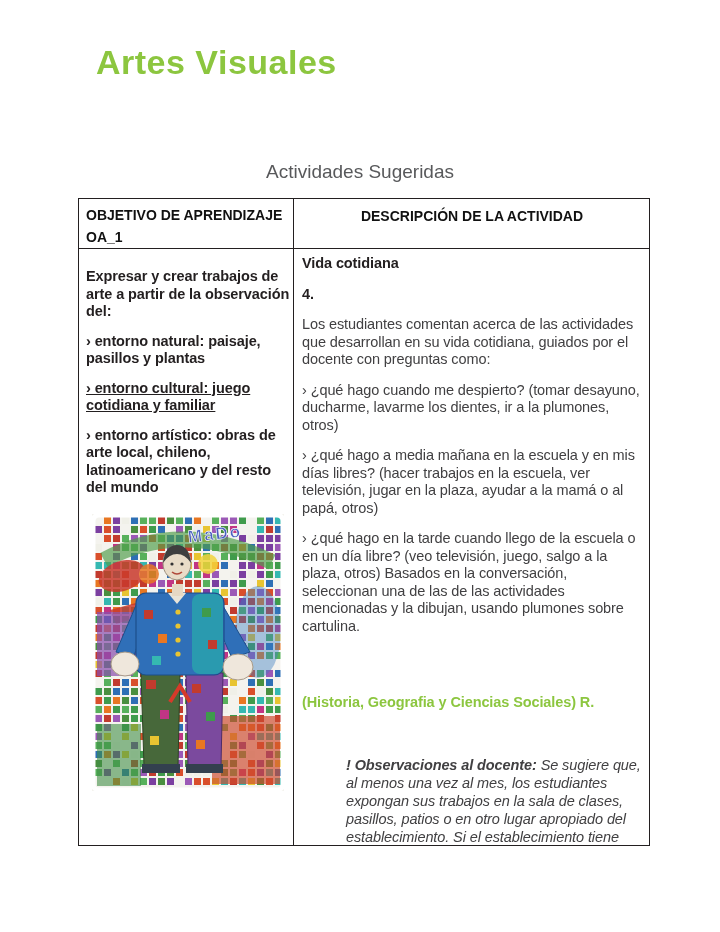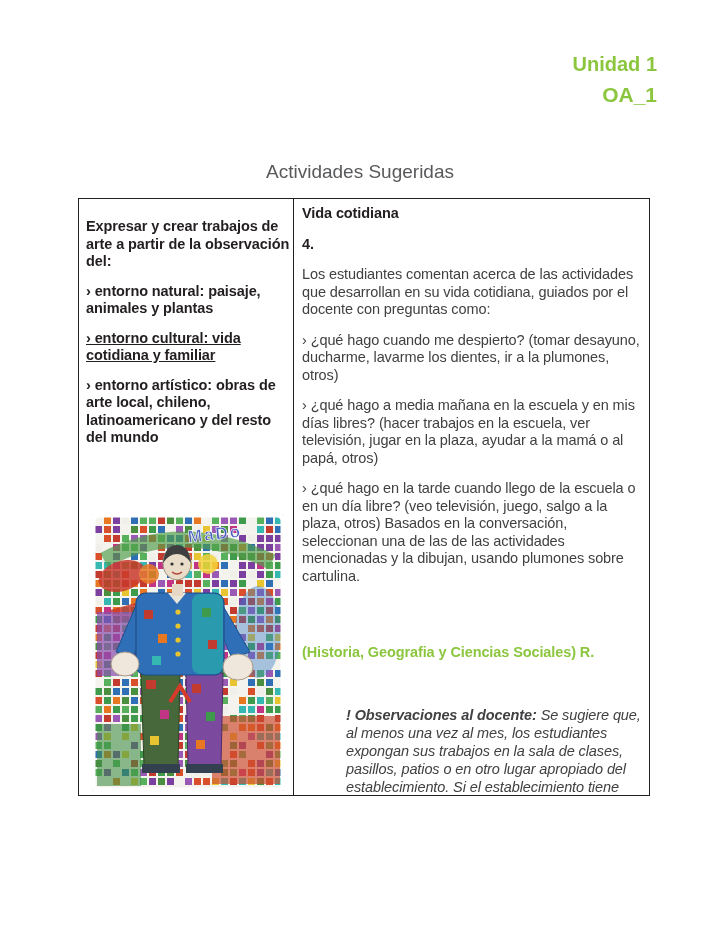--- a/index.html
+++ b/index.html
@@ -83,42 +83,48 @@
   .artwork {
     position:absolute; left:92px; top:514px; width:192px; height:277px;
   }
   .artwork svg { display:block; }
 </style>
 </head>
 <body>
 
 <div class="page">
 
-  <div class="unit-block">
-    <div class="unit-line">Unidad 1</div>
-    <div class="oa-line">OA_1</div>
-  </div>
+  <div class="doc-title">Artes Visuales</div>
 
   <div class="section-title">Actividades Sugeridas</div>
 
   <table class="activity-table">
     <colgroup>
         <col class="col-obj">
         <col class="col-desc">
       </colgroup>
     <tbody>
+        <tr>
+      <th class="col-obj">
+        <div class="th-inner">OBJETIVO DE APRENDIZAJE
+OA_1</div>
+      </th>
+      <th class="col-desc">
+        <div class="th-inner">DESCRIPCIÓN DE LA ACTIVIDAD</div>
+      </th>
+    </tr>
     <tr>
       <td>
         <div class="cell-inner obj-inner">
           <p>Expresar y crear trabajos de
 arte a partir de la observación
 del:</p>
           <p>› entorno natural: paisaje,
-animales y plantas</p>
-          <p class="underlined">› entorno cultural: vida
+pasillos y plantas</p>
+          <p class="underlined">› entorno cultural: juego
 cotidiana y familiar</p>
           <p>› entorno artístico: obras de
 arte local, chileno,
 latinoamericano y del resto
 del mundo</p>
         </div>
       </td>
       <td>
         <div class="cell-inner desc-inner">
           <p class="topic">Vida cotidiana</p>

